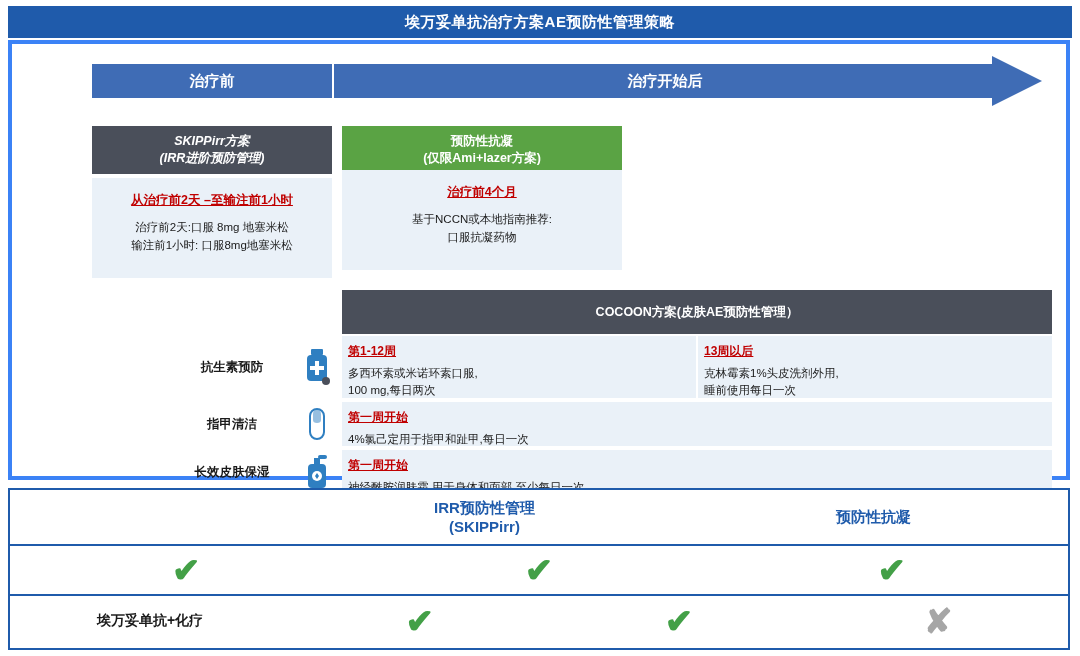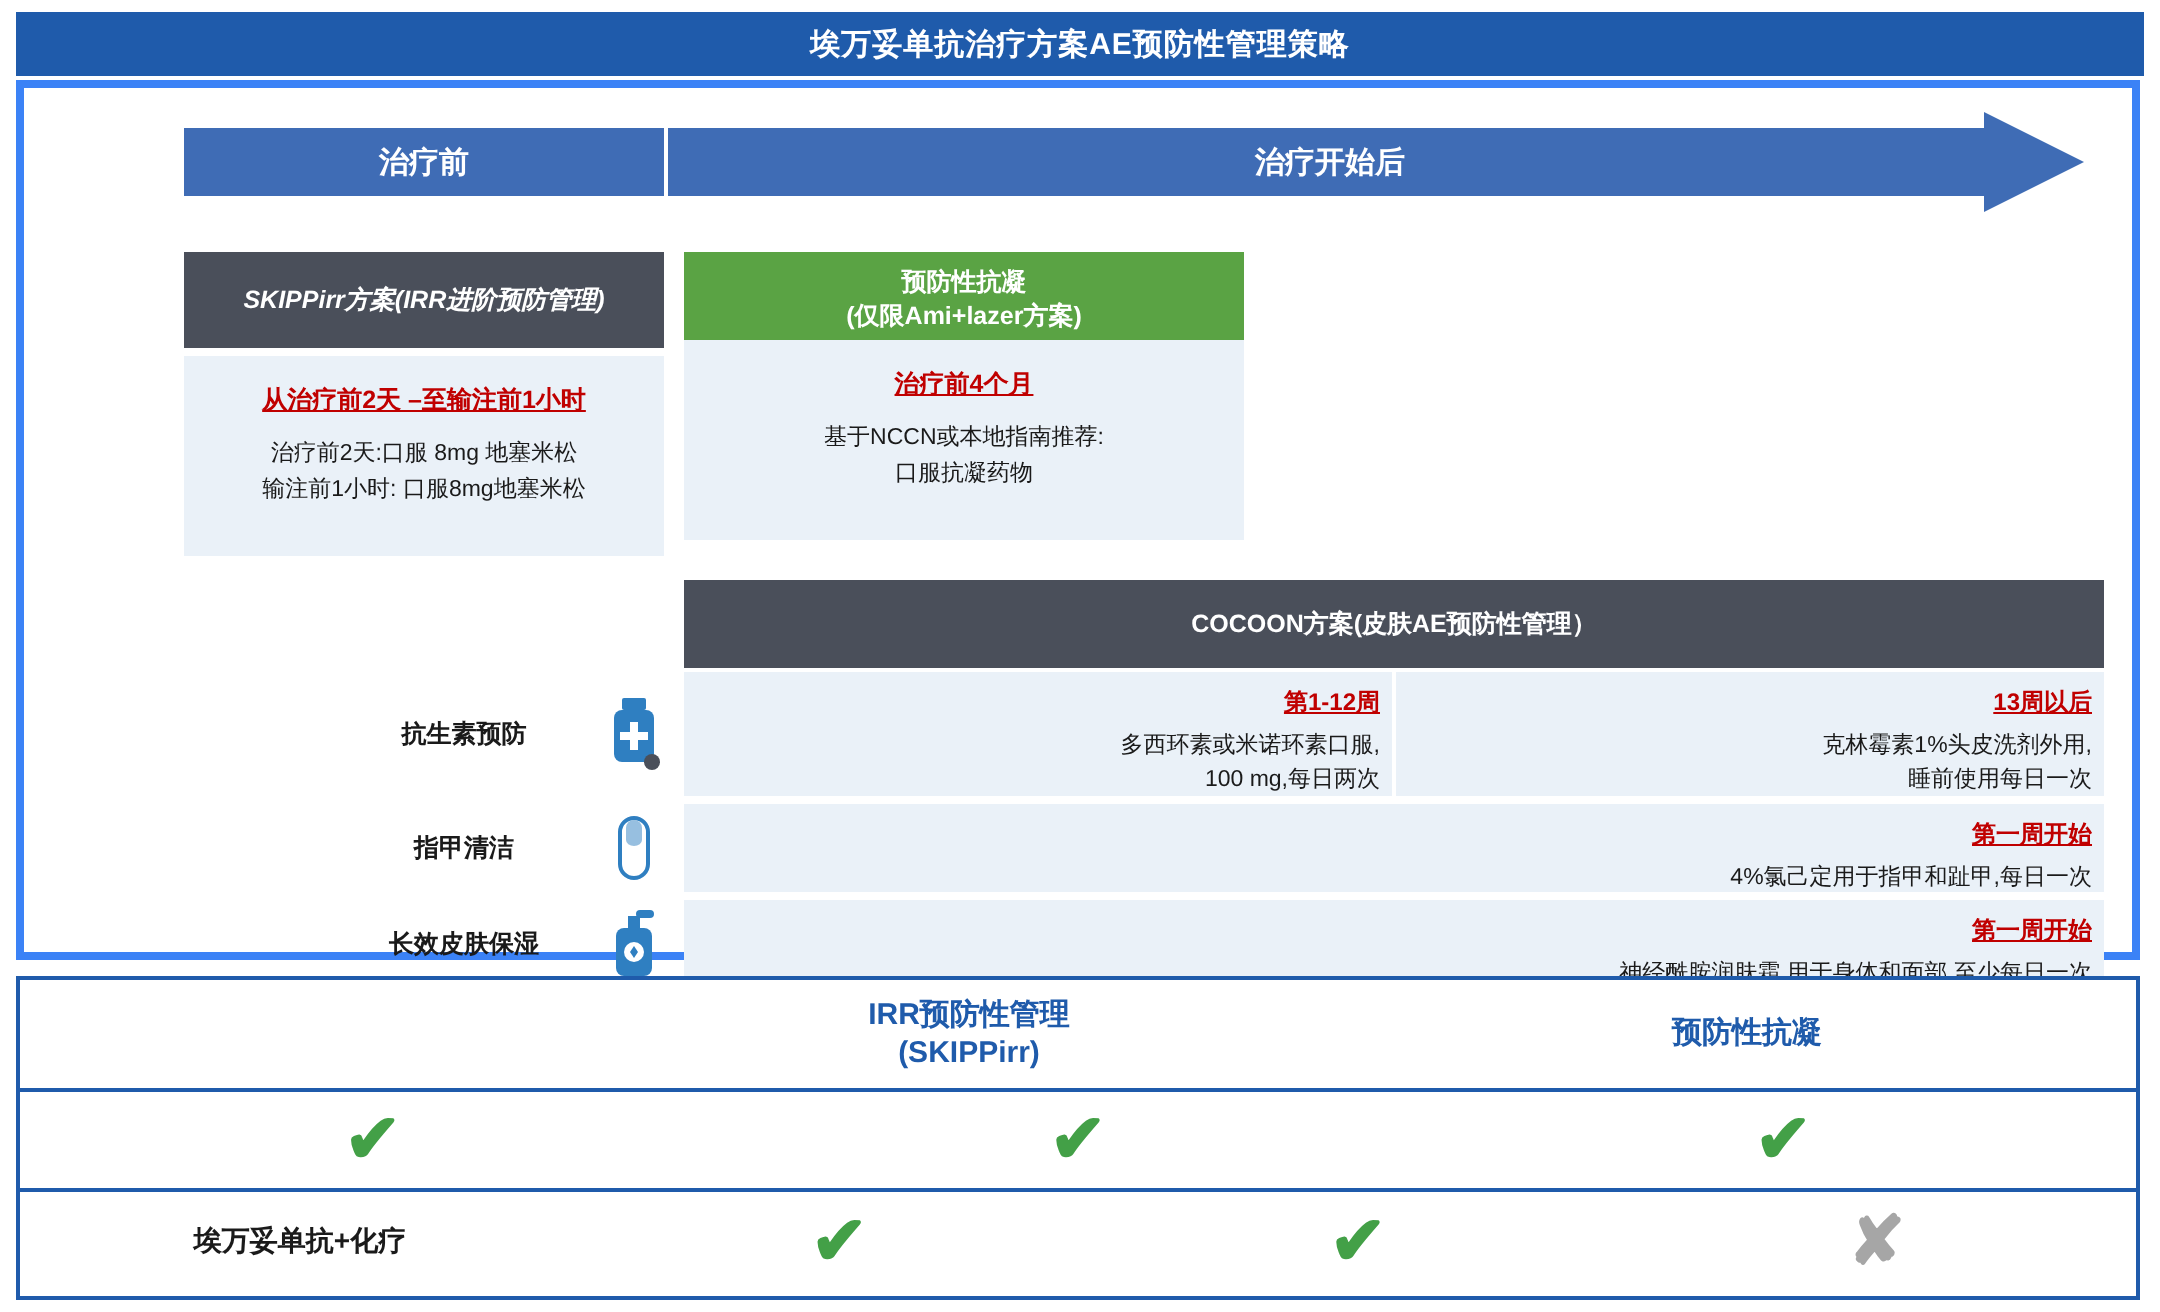--- a/index.html
+++ b/index.html
@@ -103,21 +103,21 @@
     left: 80px;
     top: 82px;
     width: 240px;
     height: 48px;
     background: #4a4f5a;
     color: #ffffff;
     font-size: 12.5px;
     font-weight: bold;
     font-style: italic;
     display: flex;
-    flex-direction: row;
+    flex-direction: column;
     align-items: center;
     justify-content: center;
     line-height: 1.35;
     box-sizing: border-box;
   }
   .skip-body {
     position: absolute;
     left: 80px;
     top: 134px;
     width: 240px;
@@ -226,21 +226,21 @@
   }
   .row-cells {
     flex: 1;
     display: flex;
     gap: 2px;
   }
   .cell {
     background: #eaf1f8;
     box-sizing: border-box;
     padding: 7px 6px 6px;
-    text-align: right;
+    text-align: left;
   }
   .cell-title {
     color: #c00000;
     font-size: 12px;
     font-weight: bold;
     text-decoration: underline;
     margin-bottom: 5px;
   }
   .cell-text {
     font-size: 11.5px;

